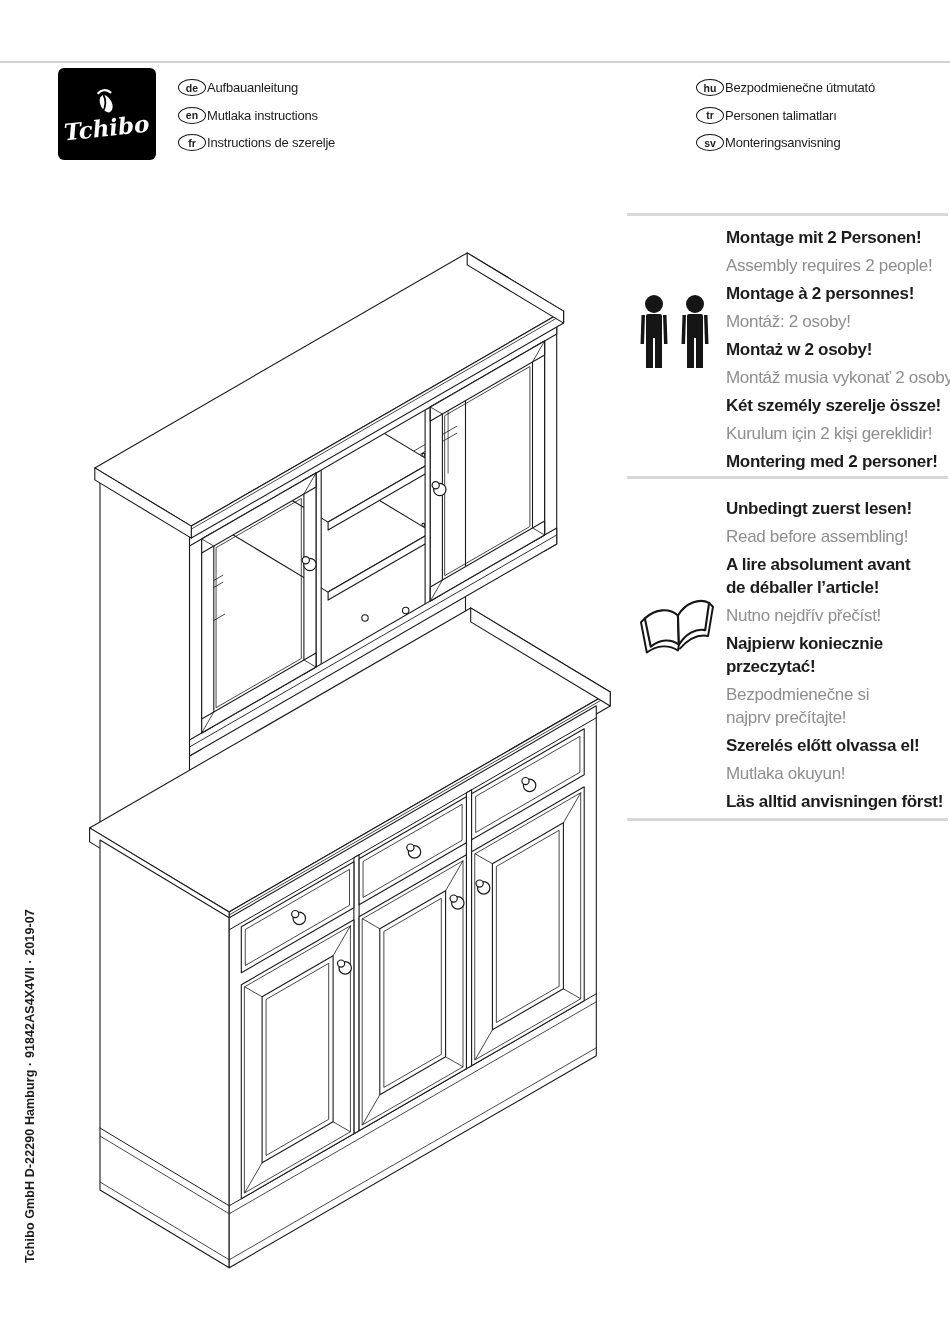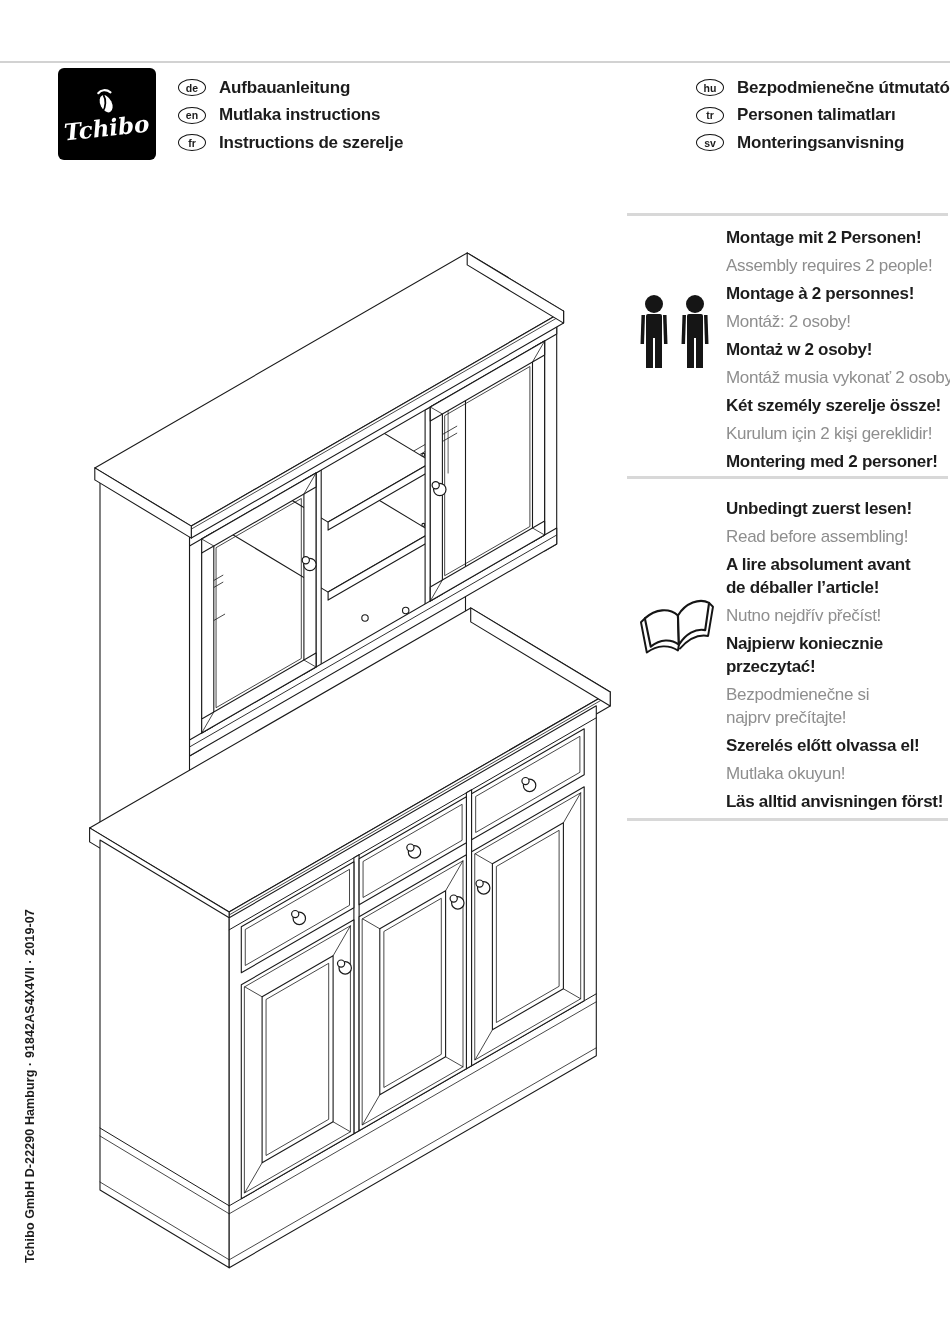--- a/index.html
+++ b/index.html
@@ -6,25 +6,25 @@
   #page{position:relative;width:950px;height:1343px;background:#fff;overflow:hidden;
         font-family:"Liberation Sans",sans-serif;color:#1c1c1c;}
   .top-rule{position:absolute;left:0;top:61px;width:950px;height:2px;background:#d2d2d2;}
   
   .logo{position:absolute;left:58px;top:68px;width:98px;height:92px;background:#000;border-radius:6px;
         display:flex;flex-direction:column;align-items:center;justify-content:center;}
   .wordmark{color:#fff;font-family:"DejaVu Serif",serif;font-style:italic;font-weight:bold;
             font-size:23px;transform:rotate(-6deg);margin-top:-2px;letter-spacing:0;}
   
   .lang-col{position:absolute;top:78px;}
-  .lang-row{display:flex;align-items:center;gap:13px;height:19px;margin-bottom:8.5px;}
+  .lang-row{display:flex;align-items:center;gap:1px;height:19px;margin-bottom:8.5px;}
   .code{min-width:28px;height:17px;box-sizing:border-box;border:1.6px solid #111;border-radius:50%;
         display:flex;align-items:center;justify-content:center;font-size:10.5px;font-weight:bold;
         padding:0 3px;letter-spacing:0;}
-  .lang-label{font-size:17px;font-weight:bold;letter-spacing:-0.2px;white-space:nowrap;}
+  .lang-label{font-size:13px;font-weight:normal;letter-spacing:-0.2px;white-space:nowrap;}
   
   .rule{position:absolute;left:627px;width:321px;height:3px;background:#d8d8d8;}
   .notice{position:absolute;left:627px;width:330px;}
   .notice ul{list-style:none;margin:0;padding:0 0 0 99px;}
   .nl{font-size:17px;line-height:23px;margin-bottom:5px;white-space:pre;letter-spacing:-0.3px;}
   .nl.dark{font-weight:bold;color:#1c1c1c;}
   .nl.gray{font-weight:normal;color:#8e8e8e;}
   .block-icon{position:absolute;}
   
   .imprint{position:absolute;left:23px;top:1263px;transform:rotate(-90deg);transform-origin:0 0;

